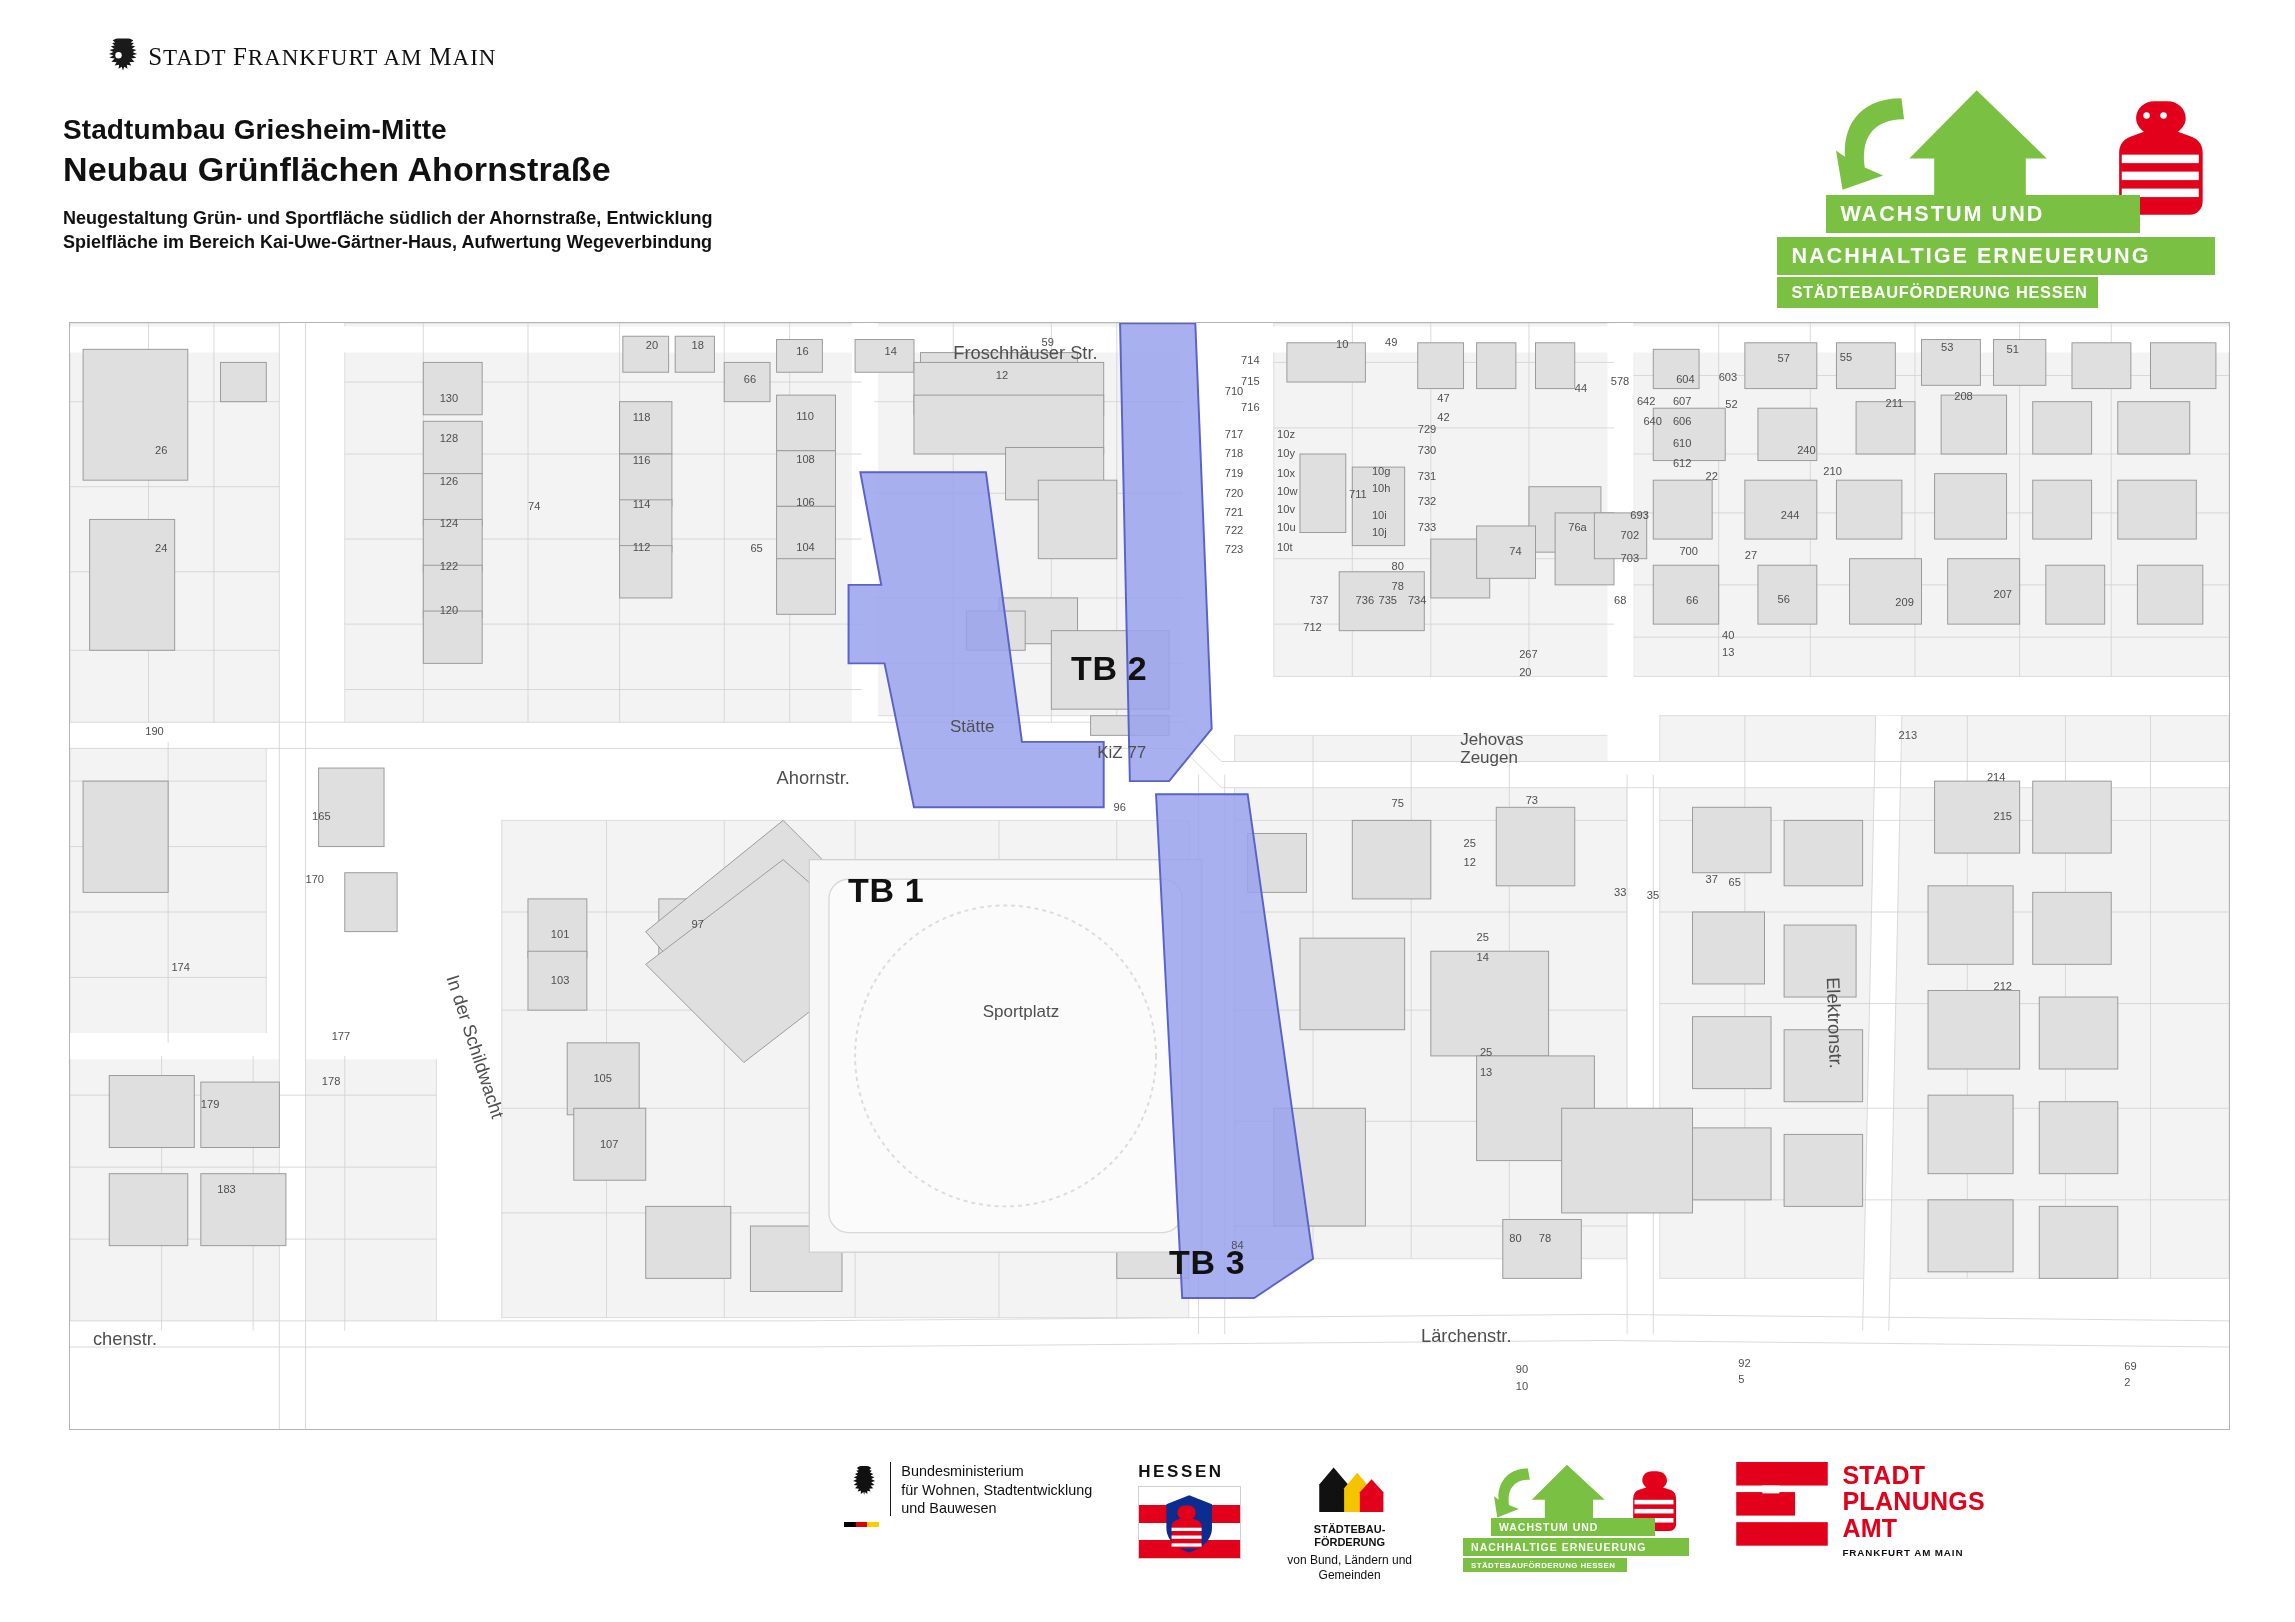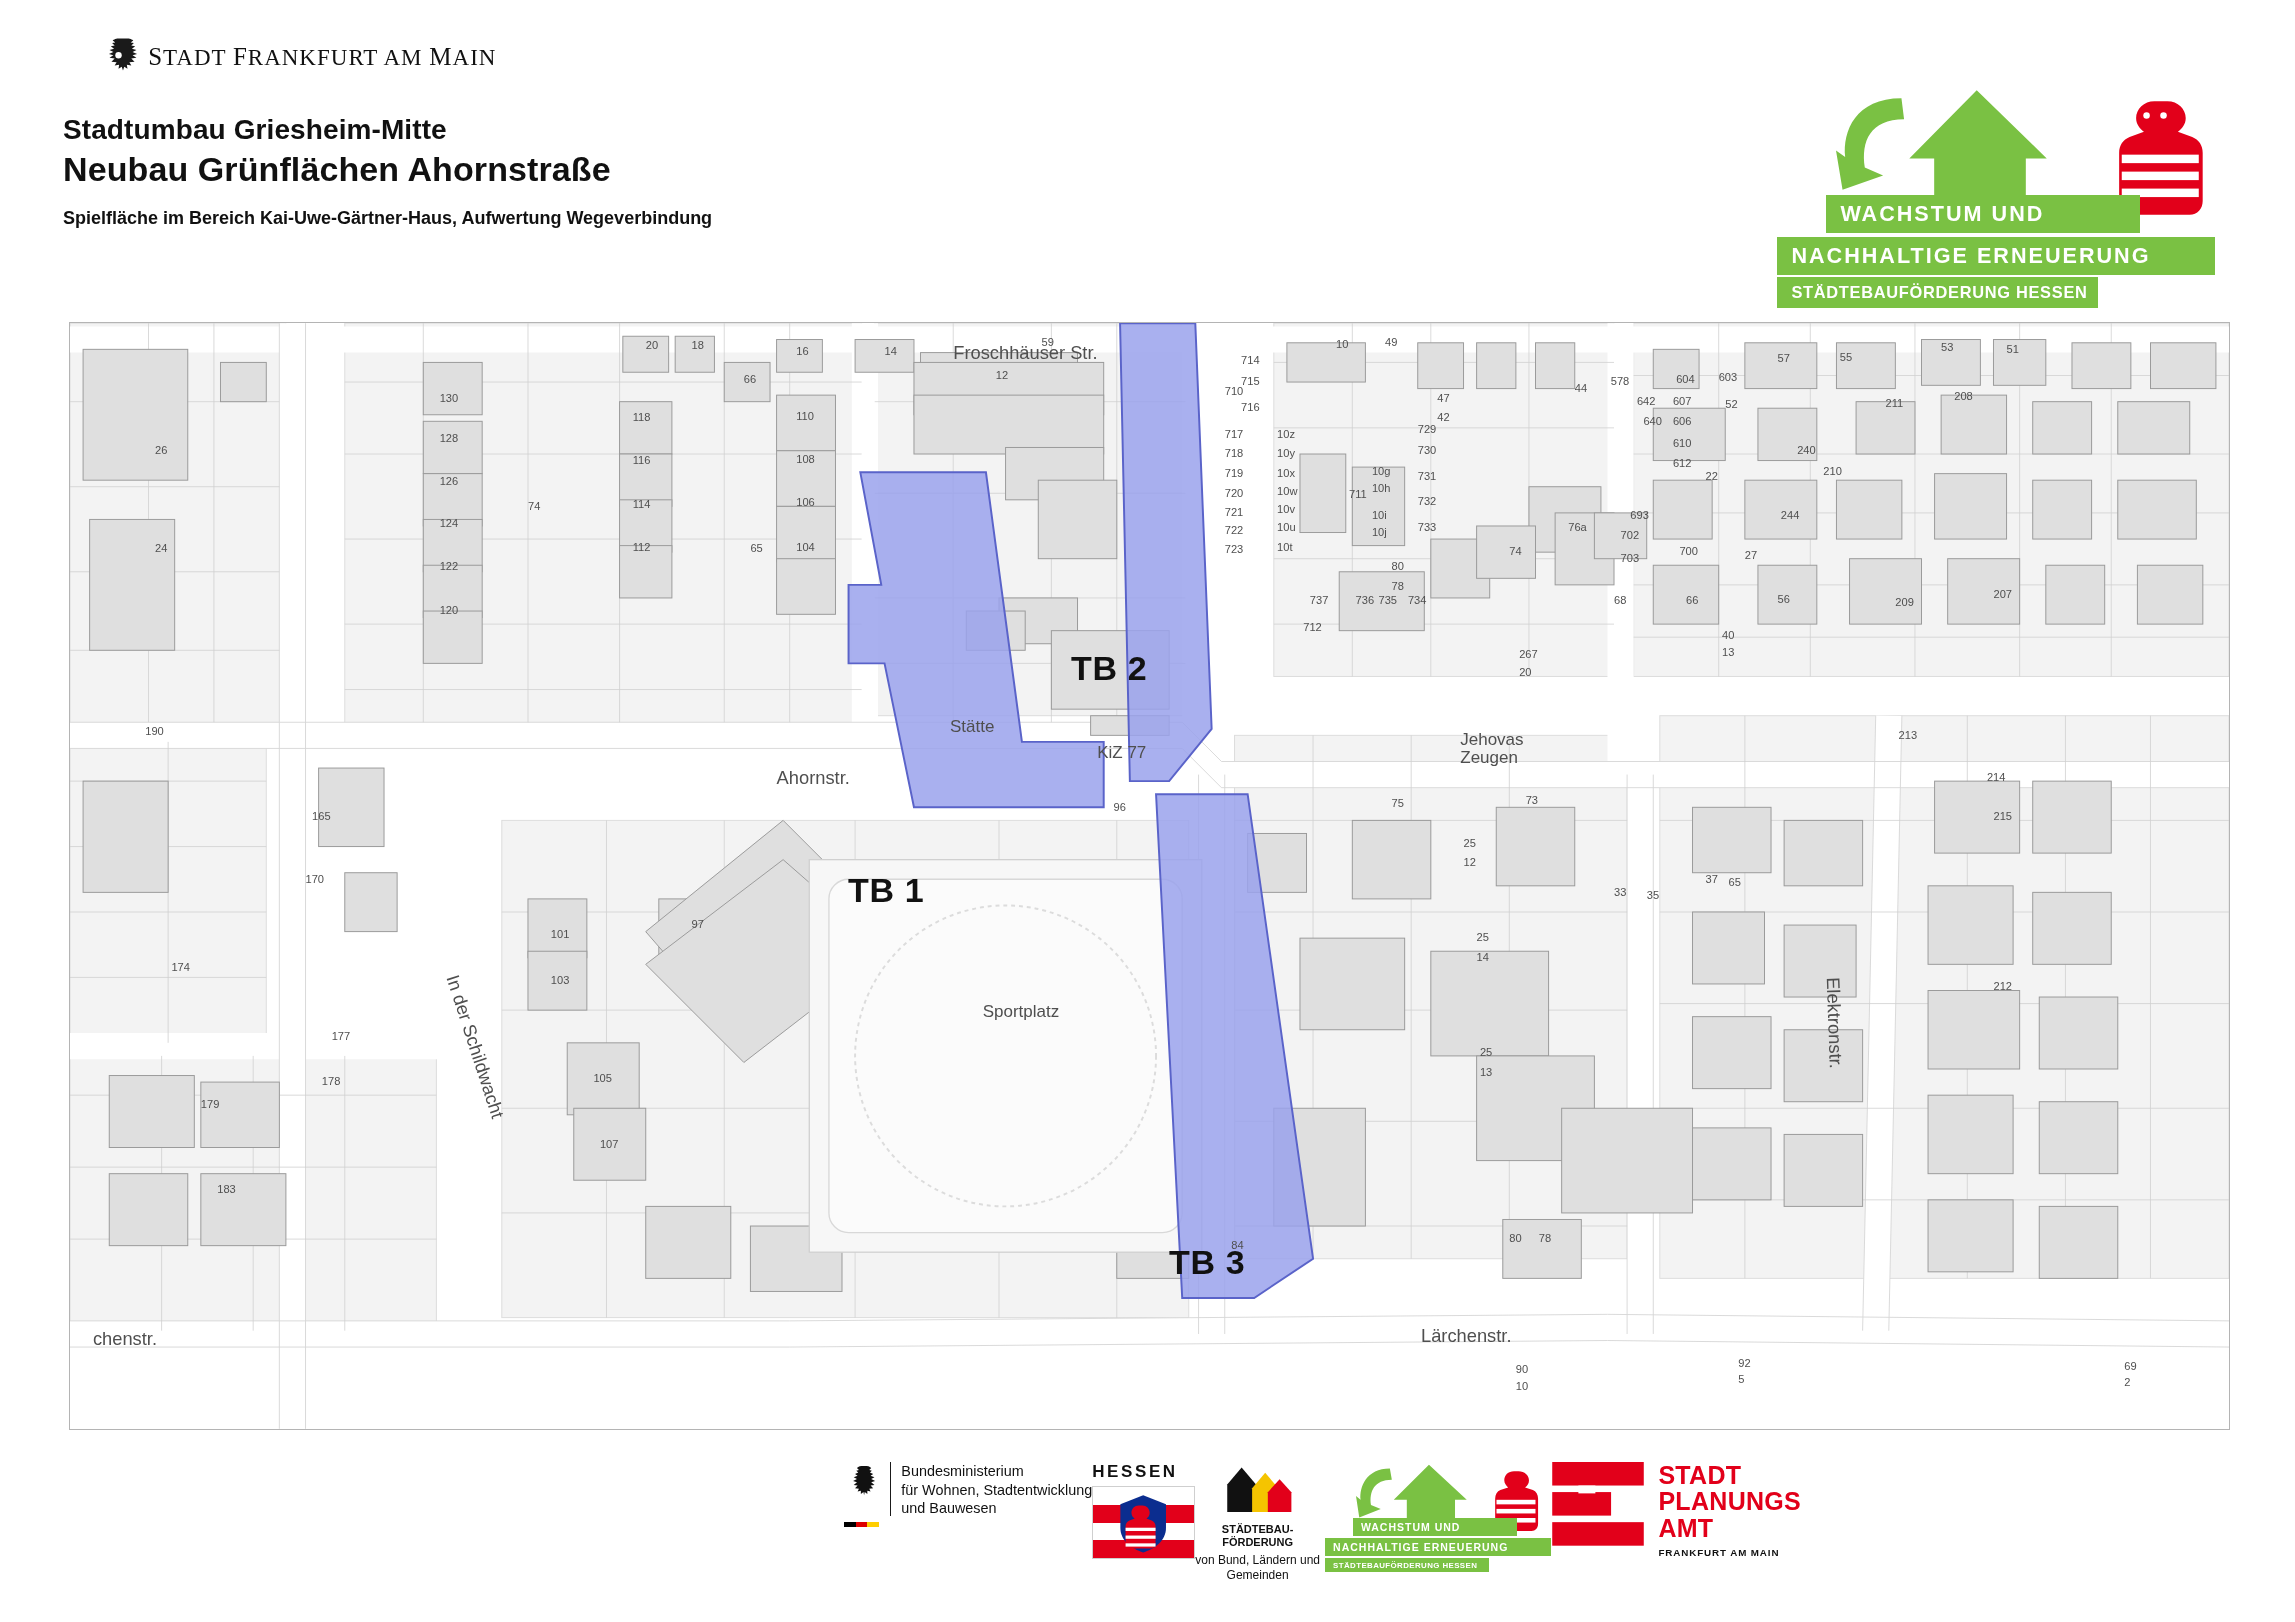--- a/index.html
+++ b/index.html
@@ -148,20 +148,21 @@
     top: 1449px;
     width: 2295px;
     height: 173px;
   }
   .footer-logos {
     position: absolute;
     left: 844px;
     top: 13px;
     display: flex;
     align-items: flex-start;
+    gap: 46px;
   }
   .bmwsb {
     display: flex;
     align-items: flex-start;
     gap: 10.5px;
   }
   .bmwsb .eagle2 { width: 35px; height: 51px; }
   .bmwsb .divider {
     width: 1.3px; height: 54px; background: #1a1a1a;
   }
@@ -263,20 +264,21 @@
       <circle cx="32" cy="30" r="5" fill="#fff"></circle>
     </svg>
     <div class="wordmark">
       <span>S</span><span class="small">TADT </span><span>F</span><span class="small">RANKFURT AM </span><span>M</span><span class="small">AIN</span>
     </div>
   </div>
 
   <div class="title-block">
     <p class="project-line">Stadtumbau Griesheim-Mitte</p>
     <h1 class="main-title">Neubau Grünflächen Ahornstraße</h1>
+    <p class="subtitle">Neugestaltung Grün- und Sportfläche südlich der Ahornstraße, Entwicklung</p>
     <p class="subtitle">Spielfläche im Bereich Kai-Uwe-Gärtner-Haus, Aufwertung Wegeverbindung</p>
   </div>
 
   <div id="funding-logo">
     <svg class="arrow-house" viewBox="0 0 330 180">
       <path d="M215 8 L322 112 L290 112 L290 175 L150 175 L150 112 L112 112 Z" fill="#7ac143"></path>
       <path d="M100 20 C30 20 10 70 14 110 L0 100 L10 160 L72 138 L44 126 C38 86 52 52 104 52 Z" fill="#7ac143"></path>
     </svg>
     <svg class="lion-box" viewBox="0 0 180 190">
       <rect x="0" y="0" width="180" height="190" fill="#ffffff"></rect>

